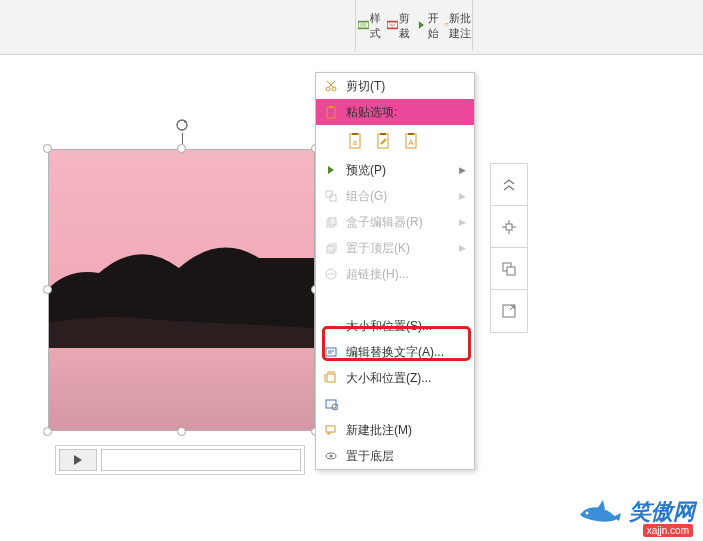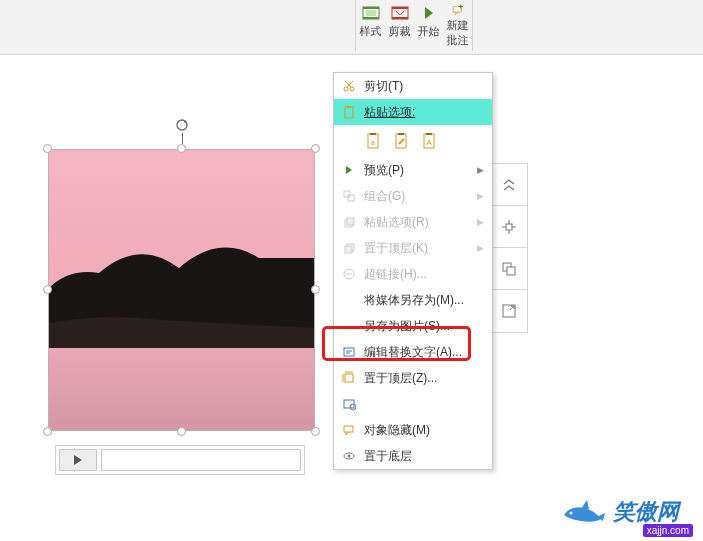--- a/index.html
+++ b/index.html
@@ -1,20 +1,20 @@
 <!DOCTYPE html>
 <html><head>
   <meta charset="utf-8">
   <style>
     * { margin: 0; padding: 0; box-sizing: border-box; font-family: "Microsoft YaHei", sans-serif; }
     body { width: 703px; height: 541px; background: #fff; position: relative; overflow: hidden; }
     
     .ribbon-area { position: absolute; top: 0; left: 0; right: 0; height: 55px; background: #f3f3f3; border-bottom: 1px solid #d4d4d4; }
     .ribbon-group { position: absolute; right: 230px; top: 0; display: flex; height: 51px; border-left: 1px solid #d4d4d4; border-right: 1px solid #d4d4d4; }
-    .ribbon-btn { display: flex; flex-direction: column; align-items: center; justify-content: flex-start; width: 29px; padding: 3px 1px; font-size: 11px; color: #444; }
+    .ribbon-btn { display: flex; align-items: center; justify-content: flex-start; width: 29px; padding: 3px 1px; font-size: 11px; color: #444; }
     .ribbon-btn svg { height: 20px; margin-bottom: 1px; }
     
     .canvas { position: absolute; top: 55px; left: 0; right: 0; bottom: 0; background: #fff; }
     
     .thumb-wrap { position: absolute; left: 48px; top: 94px; width: 267px; height: 282px; }
     .handle { width: 9px; height: 9px; background: #fff; border: 1px solid #a6a6a6; border-radius: 50%; position: absolute; }
     .h-tl { left: -5px; top: -5px; } .h-tr { right: -5px; top: -5px; }
     .h-bl { left: -5px; bottom: -5px; } .h-br { right: -5px; bottom: -5px; }
     .h-t { left: 50%; top: -5px; margin-left: -5px; }
     .h-b { left: 50%; bottom: -5px; margin-left: -5px; }
@@ -26,39 +26,39 @@
     
     .thumb { width: 100%; height: 100%; position: relative; border: 1px solid #b4b4b4; overflow: hidden; }
     .thumb-sky { position: absolute; inset: 0; background: linear-gradient(#f5b6c3 0%, #f0a8b6 60%, #d98fa0 100%); }
     .thumb-mountain { position: absolute; bottom: 82px; left: 0; right: 0; height: 120px; }
     .thumb-water { position: absolute; bottom: 0; left: 0; right: 0; height: 82px; background: linear-gradient(#e8a8b4, #d597a5); }
     
     .playbar { position: absolute; left: 55px; top: 390px; display: flex; align-items: center; border: 1px solid #d0d0d0; padding: 3px; }
     .play-btn { width: 38px; height: 22px; border: 1px solid #c8c8c8; background: #eee; display: flex; align-items: center; justify-content: center; }
     .play-track { width: 200px; height: 22px; border: 1px solid #c8c8c8; margin-left: 4px; }
     
-    .ctx-menu { position: absolute; left: 315px; top: 72px; width: 160px; background: #fff; border: 1px solid #c6c6c6; box-shadow: 2px 2px 5px rgba(0,0,0,.18); margin-left: 18px; }
+    .ctx-menu { position: absolute; left: 315px; top: 72px; width: 160px; background: #fff; border: 1px solid #c6c6c6; box-shadow: 2px 2px 5px rgba(0,0,0,.18); }
     .ctx-item { display: flex; align-items: center; height: 26px; padding: 0 8px 0 6px; font-size: 12px; color: #333; white-space: nowrap; }
-    .ctx-item.section { background: #5eead4; text-decoration: underline; }
+    .ctx-item.section { background: #ec4899; }
     .ctx-item.disabled { color: #b3b3b3; }
     .ctx-item .ico { width: 18px; height: 16px; margin-right: 6px; display: flex; align-items: center; justify-content: center; flex-shrink: 0; }
     .ctx-item .arrow { margin-left: auto; font-size: 9px; color: #888; }
     .ctx-item.disabled .arrow { color: #ccc; }
     .paste-opts { display: flex; padding: 4px 0 4px 28px; gap: 4px; }
     .paste-ico { width: 24px; height: 24px; border: 1px solid transparent; display: flex; align-items: center; justify-content: center; }
     
     .highlight-box { position: absolute; left: 322px; top: 326px; width: 149px; height: 35px; border: 3px solid #e02020; border-radius: 5px; pointer-events: none; }
     
     .side-tools { position: absolute; left: 490px; top: 108px; display: flex; flex-direction: column; gap: 0; border: 1px solid #d6d6d6; }
     .side-btn { width: 36px; height: 42px; display: flex; align-items: center; justify-content: center; border-bottom: 1px solid #d6d6d6; }
     .side-btn:last-child { border-bottom: none; }
     
-    .watermark { position: absolute; right: 24px; bottom: 12px; display: flex; align-items: center; gap: 6px; margin-top: 35px; }
+    .watermark { position: absolute; right: 8px; bottom: 12px; display: flex; align-items: center; gap: 6px; margin-top: 35px; }
     .watermark-text { font-size: 22px; font-weight: bold; font-style: italic; color: #2878cc; }
-    .watermark-sub { position: absolute; right: 10px; bottom: 4px; font-size: 10px; background: #6d28d9; color: #fff; padding: 1px 4px; border-radius: 2px; }
+    .watermark-sub { position: absolute; right: 10px; bottom: 4px; font-size: 10px; background: #ef4444; color: #fff; padding: 1px 4px; border-radius: 2px; }
   </style>
 </head>
 <body>
 
 <div class="ribbon-area">
   <div class="ribbon-group">
     <div class="ribbon-btn">
       <svg viewBox="0 0 20 20">
           <rect x="2" y="4" width="16" height="12" fill="none" stroke="#5a8f3c" stroke-width="1"></rect>
           <rect x="2" y="4" width="16" height="2" fill="#5a8f3c"></rect>
@@ -219,21 +219,21 @@
     <span>组合(G)</span>
     <span class="arrow">▶</span>
   </div>
   <div class="ctx-item disabled">
     <span class="ico">
         <svg width="14" height="14" viewBox="0 0 14 14">
           <rect x="3" y="5" width="7" height="7" fill="none" stroke="#ccc"></rect>
           <rect x="5" y="3" width="7" height="7" fill="#eee" stroke="#ccc"></rect>
         </svg>
       </span>
-    <span>粘贴选项(R)</span>
+    <span>盒子编辑器(R)</span>
     <span class="arrow">▶</span>
   </div>
   <div class="ctx-item disabled">
     <span class="ico">
         <svg width="14" height="14" viewBox="0 0 14 14">
           <rect x="5" y="3" width="7" height="7" fill="none" stroke="#ccc"></rect>
           <rect x="3" y="5" width="7" height="7" fill="#eee" stroke="#ccc"></rect>
         </svg>
       </span>
     <span>置于顶层(K)</span>
@@ -243,60 +243,59 @@
     <span class="ico">
         <svg width="14" height="14" viewBox="0 0 14 14">
           <circle cx="7" cy="7" r="5" fill="none" stroke="#ccc"></circle>
           <path d="M4 7 L10 7" stroke="#ccc"></path>
         </svg>
       </span>
     <span>超链接(H)...</span>
   </div>
   <div class="ctx-item">
     <span class="ico"></span>
-    <span>将媒体另存为(M)...</span>
   </div>
   <div class="ctx-item">
     <span class="ico"></span>
-    <span>另存为图片(S)...</span>
+    <span>大小和位置(S)...</span>
   </div>
   <div class="ctx-item">
     <span class="ico">
         <svg width="14" height="14" viewBox="0 0 14 14">
           <rect x="2" y="3" width="10" height="8" fill="none" stroke="#4478b8"></rect>
           <path d="M4 6 L10 6 M4 8 L8 8" stroke="#4478b8"></path>
         </svg>
       </span>
     <span>编辑替换文字(A)...</span>
   </div>
   <div class="ctx-item">
     <span class="ico">
         <svg width="14" height="14" viewBox="0 0 14 14">
           <rect x="3" y="3" width="8" height="8" fill="none" stroke="#d49a2a"></rect>
           <path d="M3 1 L11 1 M1 3 L1 11" stroke="#d49a2a"></path>
         </svg>
       </span>
-    <span>置于顶层(Z)...</span>
+    <span>大小和位置(Z)...</span>
   </div>
   <div class="ctx-item">
     <span class="ico">
         <svg width="14" height="14" viewBox="0 0 14 14">
           <rect x="2" y="3" width="10" height="8" fill="none" stroke="#4478b8"></rect>
           <circle cx="11" cy="10" r="3" fill="none" stroke="#777"></circle>
         </svg>
       </span>
   </div>
   <div class="ctx-item">
     <span class="ico">
         <svg width="14" height="14" viewBox="0 0 14 14">
           <rect x="2" y="3" width="9" height="6" fill="none" stroke="#d49a2a"></rect>
           <path d="M4 9 L4 12 L7 9" stroke="#d49a2a" fill="none"></path>
         </svg>
       </span>
-    <span>对象隐藏(M)</span>
+    <span>新建批注(M)</span>
   </div>
   <div class="ctx-item">
     <span class="ico">
         <svg width="14" height="14" viewBox="0 0 14 14">
           <ellipse cx="7" cy="7" rx="5" ry="3" fill="none" stroke="#777"></ellipse>
           <circle cx="7" cy="7" r="1.5" fill="#777"></circle>
         </svg>
       </span>
     <span>置于底层</span>
   </div>

